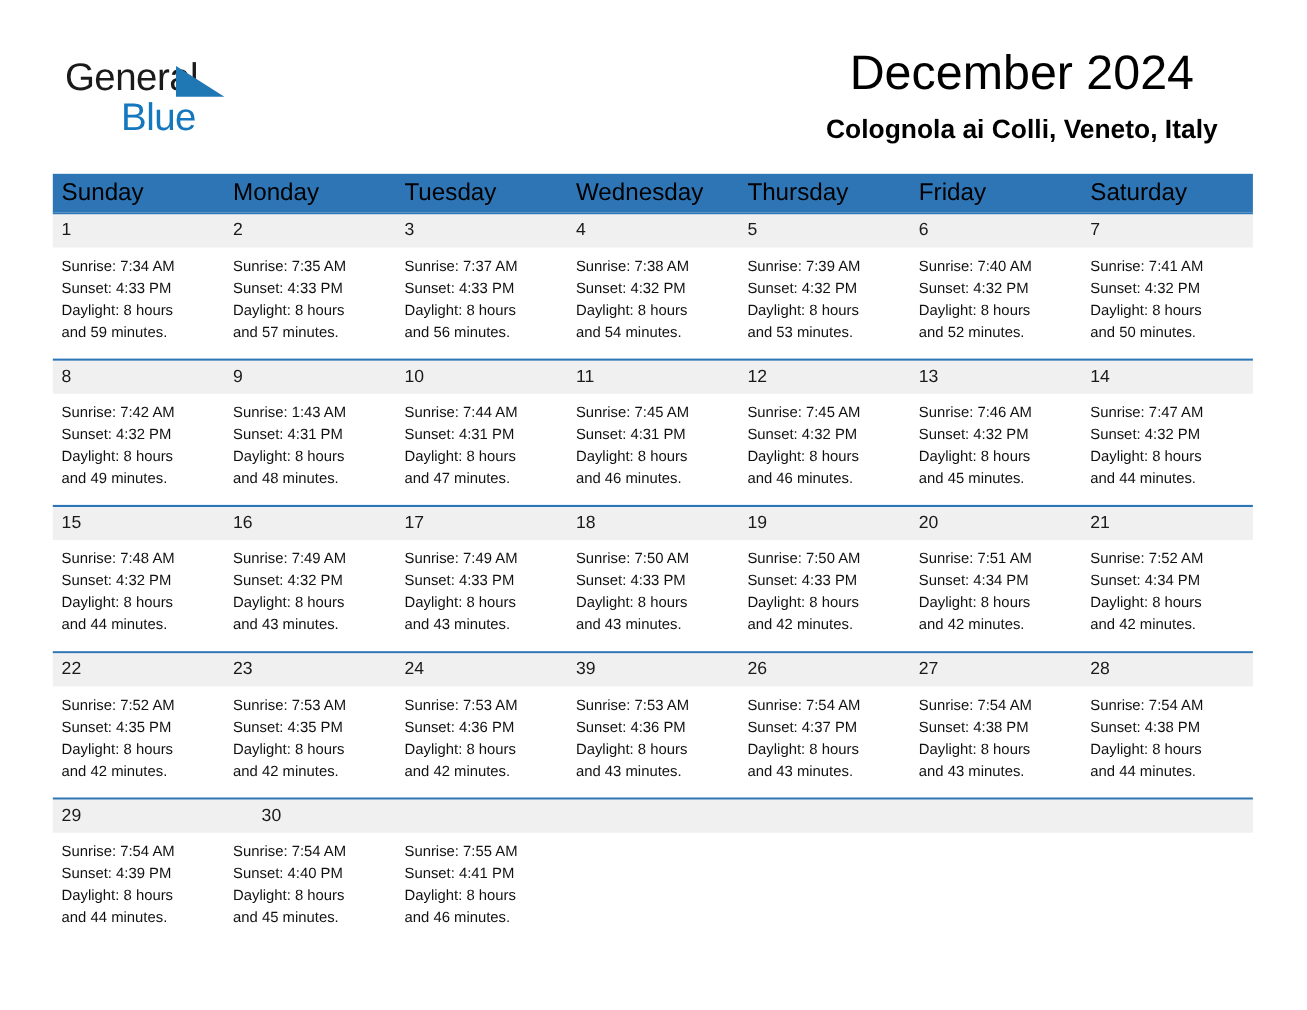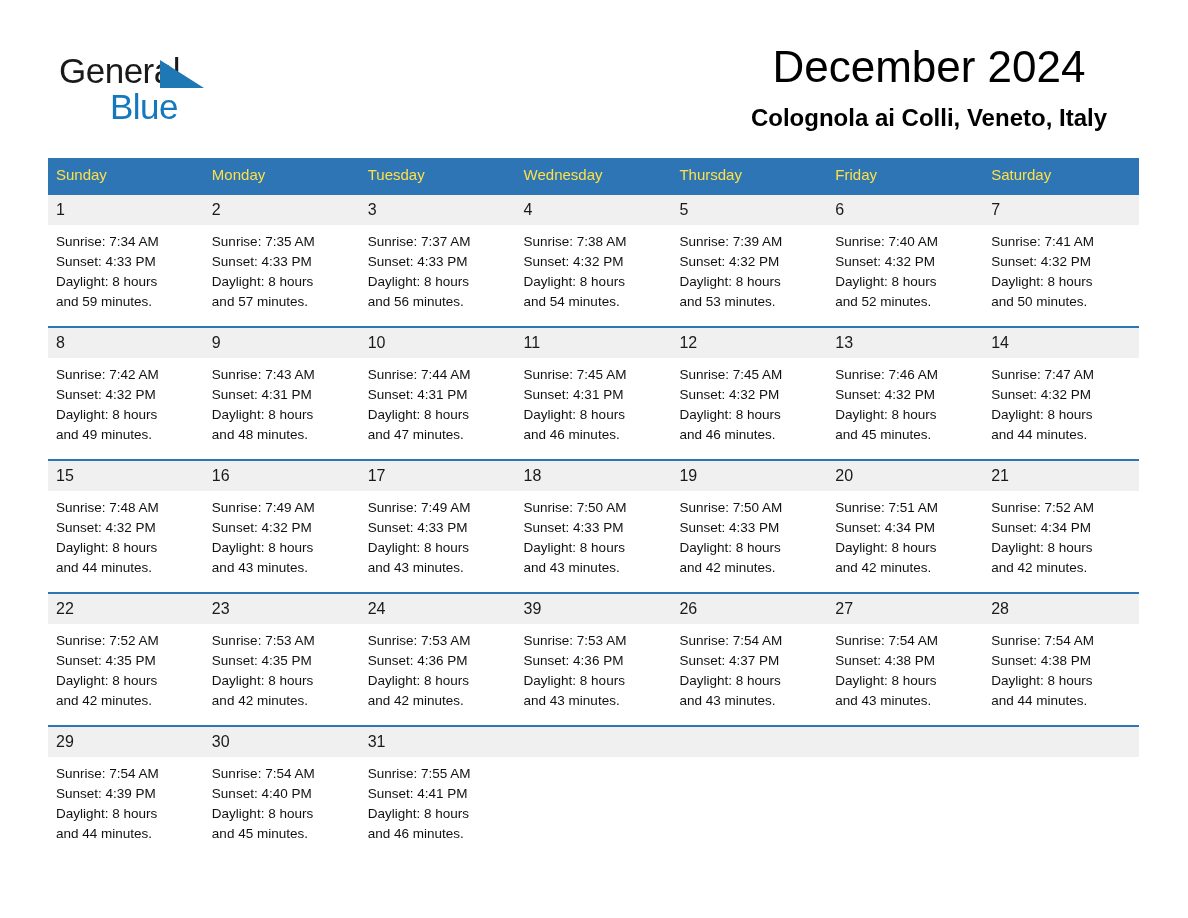--- a/index.html
+++ b/index.html
@@ -93,23 +93,23 @@
     width: 1091px;
   }
   .weekdays {
     display: flex;
     background: #2e75b6;
   }
   .weekday {
     flex: 1 1 0;
     box-sizing: border-box;
     padding: 6px 0 7px 8px;
-    font-size: 15px;
+    font-size: 22px;
     line-height: 22px;
-    color: #fde047;
+    color: #000000;
     white-space: nowrap;
   }
   .week {
     border-top: 2px solid #2e75b6;
   }
   .week:first-of-type {
     border-top: none;
   }
   .week-inner {
     display: flex;
@@ -262,21 +262,21 @@
         <div class="daycell">
           <div class="cell-info">
             <div>Sunrise: 7:42 AM</div>
             <div>Sunset: 4:32 PM</div>
             <div>Daylight: 8 hours</div>
             <div>and 49 minutes.</div>
           </div>
         </div>
         <div class="daycell">
           <div class="cell-info">
-            <div>Sunrise: 7:43 AM</div>
+            <div>Sunrise: 1:43 AM</div>
             <div>Sunset: 4:31 PM</div>
             <div>Daylight: 8 hours</div>
             <div>and 48 minutes.</div>
           </div>
         </div>
         <div class="daycell">
           <div class="cell-info">
             <div>Sunrise: 7:44 AM</div>
             <div>Sunset: 4:31 PM</div>
             <div>Daylight: 8 hours</div>
@@ -455,21 +455,20 @@
             <div>and 44 minutes.</div>
           </div>
         </div>
       </div>
     </div>
 
     <div class="week">
       <div class="daynum-row">
         <div class="daynum">29</div>
         <div class="daynum">30</div>
-        <div class="daynum">31</div>
         <div class="daynum empty"></div>
         <div class="daynum empty"></div>
         <div class="daynum empty"></div>
         <div class="daynum empty"></div>
       </div>
       <div class="week-inner">
         <div class="daycell">
           <div class="cell-info">
             <div>Sunrise: 7:54 AM</div>
             <div>Sunset: 4:39 PM</div>

